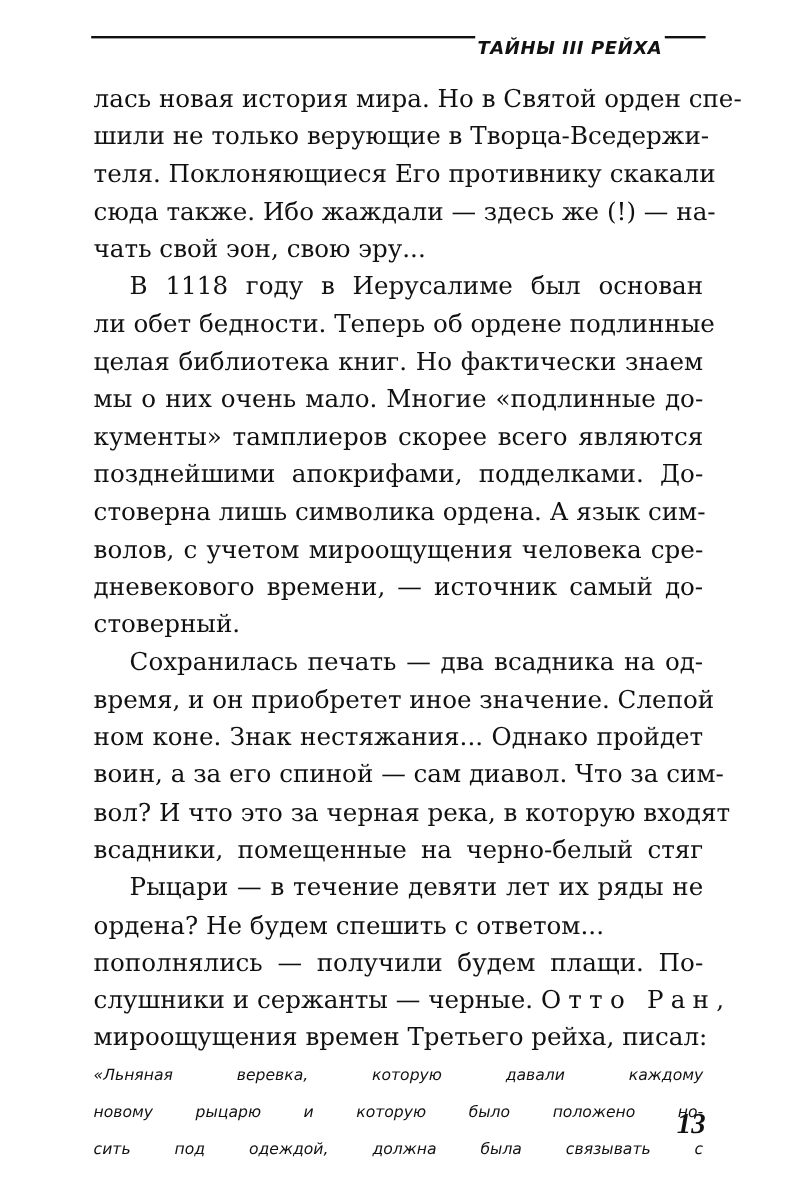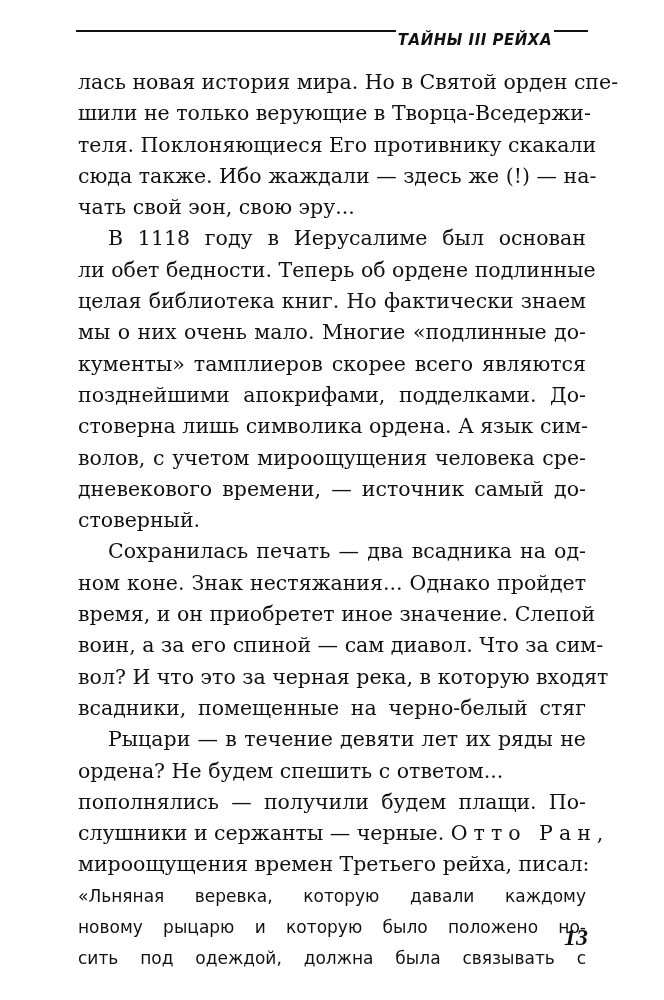--- a/index.html
+++ b/index.html
@@ -16,21 +16,21 @@
     font-size: 15px; letter-spacing: 0.5px; padding: 0 2px; line-height: 20px;
   }
   .body-text {
     position: absolute; left: 78px; top: 67px; width: 508px;
     font-family: "DejaVu Serif", serif; font-size: 20.5px; line-height: 31.3px;
   }
   .line { display: block; white-space: nowrap; text-align: justify; text-align-last: justify; height: 31.3px; overflow: visible; }
   .line.last { text-align-last: left; }
   .line.indent { text-indent: 30px; }
   .spaced { letter-spacing: 6px; }
-  .italic-line { font-family: "DejaVu Sans", sans-serif; font-size: 17px; }
+  .italic-line { font-family: "DejaVu Sans", sans-serif; font-style: italic; font-size: 13px; }
   .page-number {
     position: absolute; left: 548px; top: 924px; width: 40px; text-align: right;
     font-family: Liberation Serif, serif; font-style: italic; font-weight: bold; font-size: 24px;
   }
 </style>
 </head>
 <body>
 
 <div class="page">
   <div class="running-head">
@@ -49,22 +49,22 @@
       <span class="line"><span>ли обет бедности. Теперь об ордене подлинные</span></span>
       <span class="line"><span>целая библиотека книг. Но фактически знаем</span></span>
       <span class="line"><span>мы о них очень мало. Многие «подлинные до-</span></span>
       <span class="line"><span>кументы» тамплиеров скорее всего являются</span></span>
       <span class="line"><span>позднейшими апокрифами, подделками. До-</span></span>
       <span class="line"><span>стоверна лишь символика ордена. А язык сим-</span></span>
       <span class="line"><span>волов, с учетом мироощущения человека сре-</span></span>
       <span class="line"><span>дневекового времени, — источник самый до-</span></span>
       <span class="line last"><span>стоверный.</span></span>
       <span class="line indent"><span>Сохранилась печать — два всадника на од-</span></span>
+      <span class="line"><span>время, и он приобретет иное значение. Слепой</span></span>
       <span class="line"><span>ном коне. Знак нестяжания... Однако пройдет</span></span>
-      <span class="line"><span>время, и он приобретет иное значение. Слепой</span></span>
       <span class="line"><span>воин, а за его спиной — сам диавол. Что за сим-</span></span>
       <span class="line"><span>вол? И что это за черная река, в которую входят</span></span>
       <span class="line"><span>всадники, помещенные на черно-белый стяг</span></span>
       <span class="line indent"><span>Рыцари — в течение девяти лет их ряды не</span></span>
       <span class="line last"><span>ордена? Не будем спешить с ответом...</span></span>
       <span class="line"><span>пополнялись — получили будем плащи. По-</span></span>
       <span class="line"><span>слушники и сержанты — черные.</span> <span class="spaced">Отто Ран,</span></span>
       <span class="line"><span>мироощущения времен Третьего рейха, писал:</span></span>
       <span class="line italic-line"><span>«Льняная веревка, которую давали каждому</span></span>
       <span class="line italic-line"><span>новому рыцарю и которую было положено но-</span></span>

